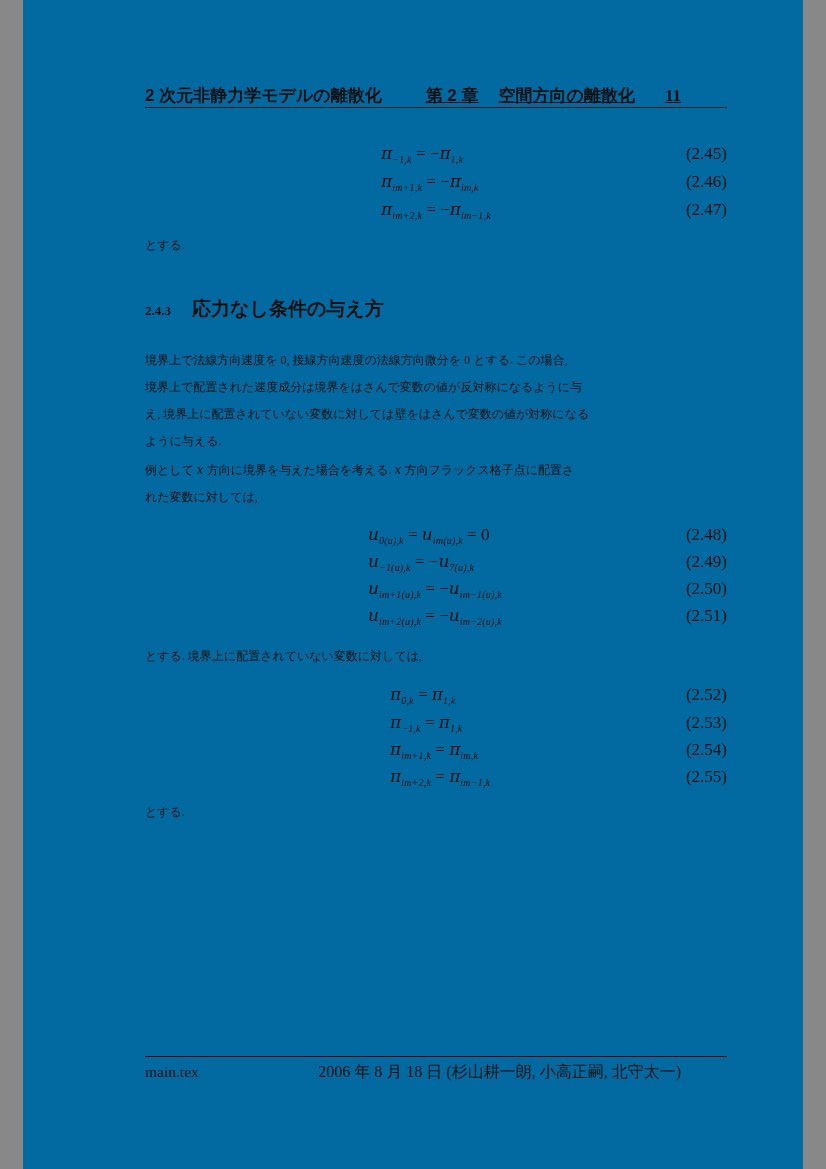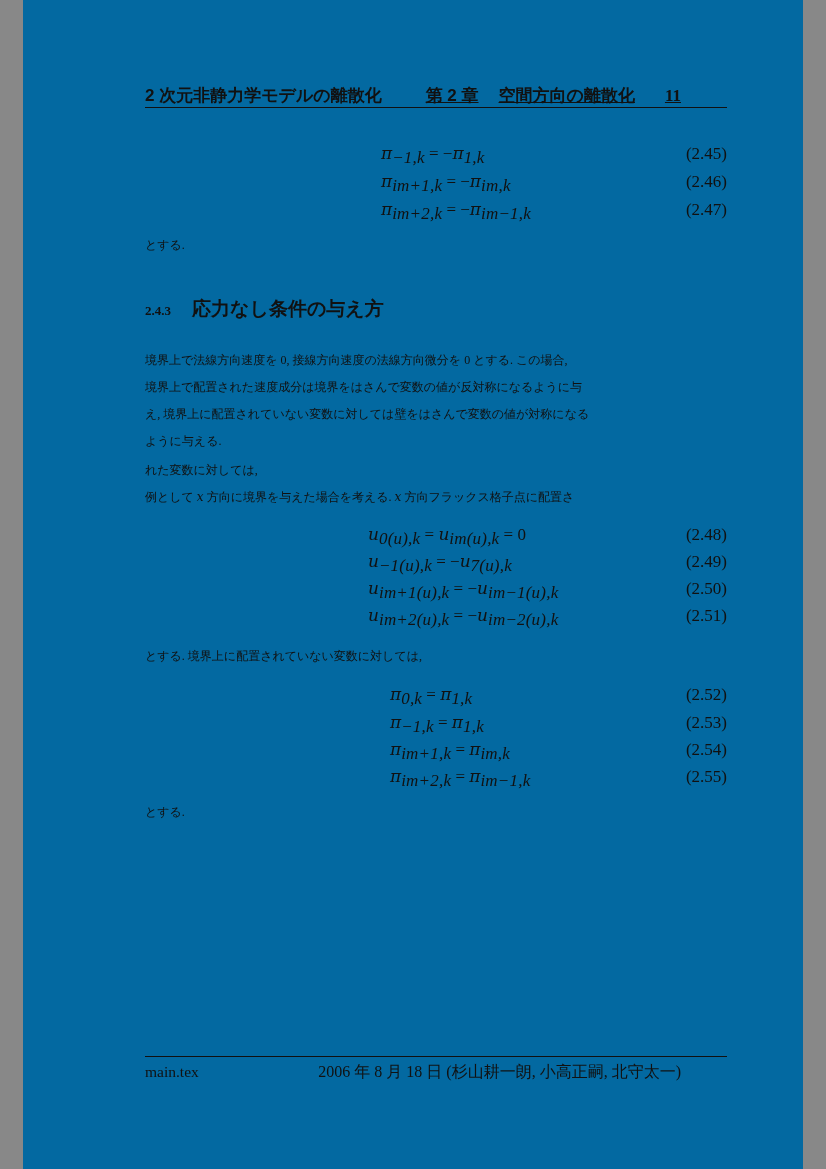--- a/index.html
+++ b/index.html
@@ -66,21 +66,21 @@
     font-family: "Liberation Sans", "DejaVu Sans", sans-serif;
   }
   
   .eqrow {
     position: absolute; left: 0; width: 826px; height: 27px;
     line-height: 27px; font-size: 17px;
   }
   .eqbody { position: absolute; white-space: nowrap; }
   .eqbody .mo { font-family: "Liberation Serif", "DejaVu Serif", serif; }
   .eqbody sub.msub {
-    font-size: 17px; font-style: italic; line-height: 0;
+    font-size: 10px; font-style: italic; line-height: 0;
     vertical-align: -4px; letter-spacing: 0.2px;
   }
   .eqnum {
     position: absolute; right: 122px;
     font-size: 17px; white-space: nowrap;
   }
   
   .ftr-left {
     left: 122px; top: 1063px;
     font-size: 15.5px; white-space: nowrap;
@@ -130,24 +130,24 @@
   </div>
 
   <div class="abs bodytext" style="top:347px">
     <div class="line">境界上で法線方向速度を 0, 接線方向速度の法線方向微分を 0 とする. この場合,</div>
     <div class="line">境界上で配置された速度成分は境界をはさんで変数の値が反対称になるように与</div>
     <div class="line">え, 境界上に配置されていない変数に対しては壁をはさんで変数の値が対称になる</div>
     <div class="line">ように与える.</div>
   </div>
 
   <div class="abs bodytext" style="top:457px">
-    <div class="line">れた変数に対しては,</div>
     <div class="line">
       <span>例として </span><span class="mi">x</span><span> 方向に境界を与えた場合を考える. </span><span class="mi">x</span><span> 方向フラックス格子点に配置さ</span>
     </div>
+    <div class="line">れた変数に対しては,</div>
   </div>
 
   <div class="eqrow" style="top:521px">
     <span class="eqbody" style="left:345px"><span class="mi">u</span><sub class="msub">0(u),k</sub><span class="mo"> = </span><span class="mi">u</span><sub class="msub">im(u),k</sub><span class="mo"> = 0</span></span>
     <span class="eqnum">(2.48)</span>
   </div>
   <div class="eqrow" style="top:548px">
     <span class="eqbody" style="left:345px"><span class="mi">u</span><sub class="msub">−1(u),k</sub><span class="mo"> = −</span><span class="mi">u</span><sub class="msub">7(u),k</sub></span>
     <span class="eqnum">(2.49)</span>
   </div>

